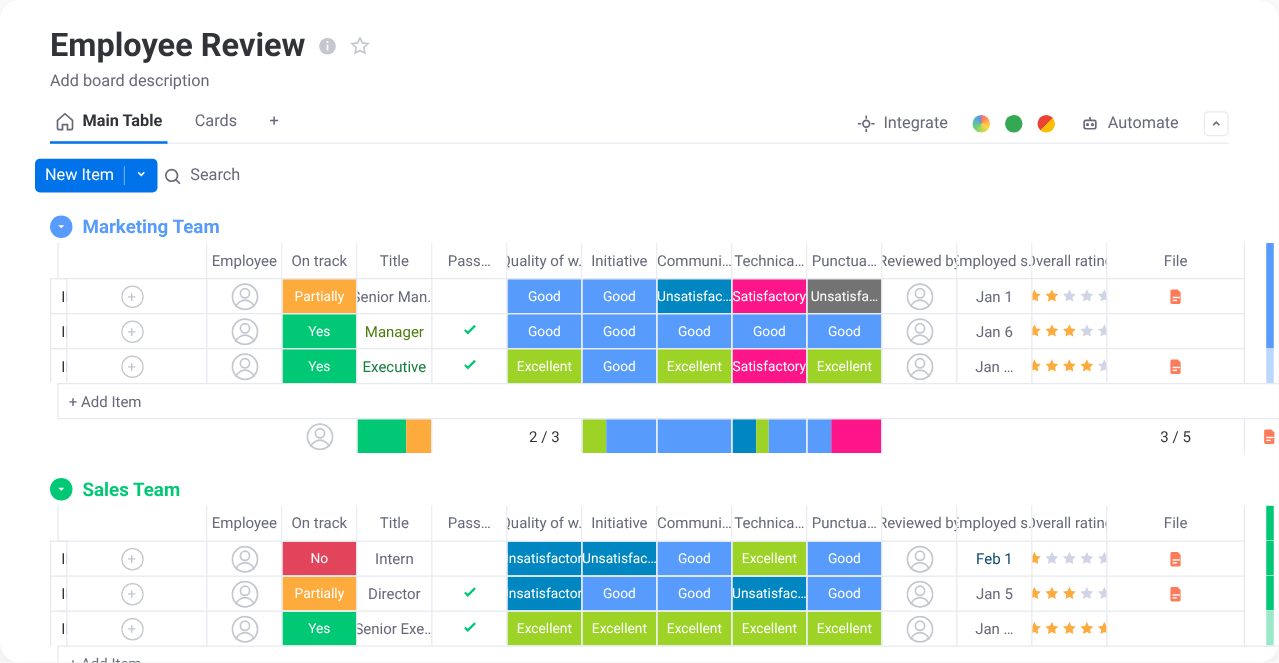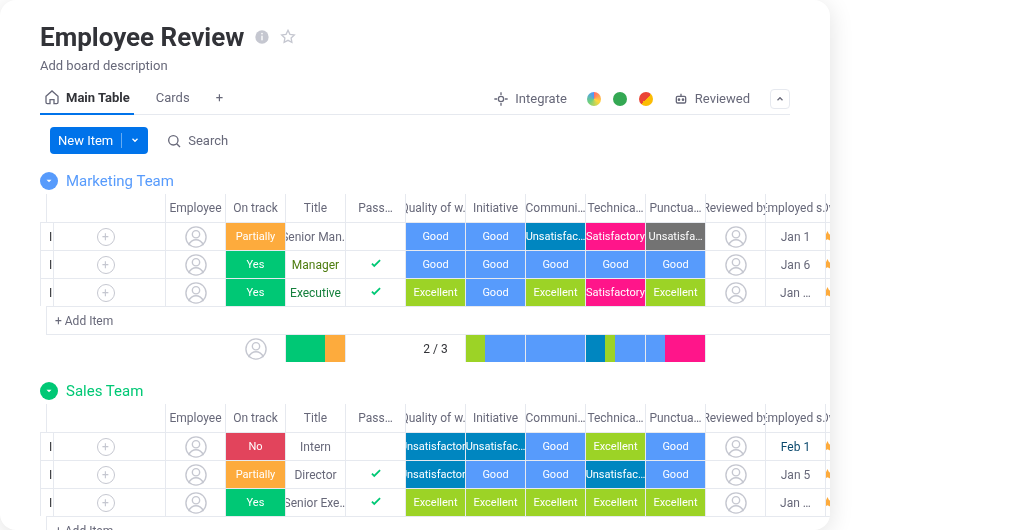--- a/index.html
+++ b/index.html
@@ -10,44 +10,44 @@
   --green:#00c875;
   --orange:#fdab3d;
   --red:#e2445c;
   --pink:#ff158a;
   --blue:#579bfc;
   --teal:#0086c0;
   --lime:#9cd326;
 }
 *{box-sizing:border-box;font-family:-apple-system,BlinkMacSystemFont,"Segoe UI",Roboto,Arial,sans-serif}
 body{margin:0;background:#fff;color:var(--text);font-size:13px}
-.page{width:830px;height:530px;overflow:hidden;border-radius:16px;box-shadow:0 4px 24px rgba(0,0,0,.12);background:#fff;padding:22px 0 0 0}
+.page{width:1023px;height:530px;overflow:hidden;border-radius:16px;box-shadow:0 4px 24px rgba(0,0,0,.12);background:#fff;padding:22px 0 0 0}
 .hdr{padding:0 40px}
 .title-row{display:flex;align-items:center;gap:10px}
 .title{font-size:26px;font-weight:700;margin:0}
 .sub{color:var(--muted);margin:6px 0 10px;font-size:13px}
 .small-ic{width:16px;height:16px;color:var(--muted);display:flex;align-items:center;justify-content:center}
 .small-ic svg{width:16px;height:16px}
 .tabs{display:flex;align-items:center;gap:18px;border-bottom:1px solid var(--border);margin:0 40px}
 .tab{display:flex;align-items:center;gap:6px;padding:6px 4px 8px;color:var(--muted);cursor:pointer;font-size:13px}
 .tab.active{color:var(--text);border-bottom:2px solid var(--primary);margin-bottom:-1px;font-weight:700}
 .spacer{flex:1}
 .right-actions{display:flex;align-items:center;gap:12px}
 .right-actions .btn-l{display:flex;align-items:center;gap:6px;color:var(--muted);padding:4px 8px;font-size:13px}
 .mini-ic{width:14px;height:14px;border-radius:50%;display:inline-block}
-.bar2{display:flex;align-items:center;gap:18px;padding:12px 50px 4px}
+.bar2{display:flex;align-items:center;gap:4px;padding:12px 28px 4px}
 .btn-primary{background:var(--primary);color:#fff;border:none;border-radius:4px;padding:6px 8px;display:flex;align-items:center;gap:8px;font-size:13px;cursor:pointer}
 .btn-primary .chev{border-left:1px solid rgba(255,255,255,.4);padding-left:8px}
 .search{display:flex;align-items:center;gap:6px;color:var(--muted)}
 
 .scroller{overflow-x:auto;overflow-y:hidden;padding-left:40px;padding-top:14px}
 .group{margin-bottom:20px}
 .ghead{display:flex;align-items:center;gap:8px;margin-bottom:4px}
 .gtoggle{width:18px;height:18px;display:flex;align-items:center;justify-content:center;color:#fff;border-radius:50%}
-.gname{font-size:15px;font-weight:400}
+.gname{font-size:15px;font-weight:700}
 
 .grid{display:grid;grid-template-columns:6px 120px 60px 60px 60px 60px 60px 60px 60px 60px 60px 60px 60px 60px 110px 40px;font-size:12px}
 .grid>div{border-top:1px solid var(--border);border-right:1px solid var(--border);height:28px;display:flex;align-items:center;justify-content:center;overflow:hidden;white-space:nowrap;text-overflow:ellipsis;padding:0 4px}
 .grid .th{color:var(--muted);font-weight:400;justify-content:center;background:#fff;border-top:none}
 .grid .edge{padding:0;border-right:none;border-top:none}
 .grid .edge span{width:6px;height:100%;display:block}
 .grid .first-col{border-left:1px solid var(--border);justify-content:flex-start;padding-left:8px;color:var(--text)}
 .grid .add-row{color:var(--muted);justify-content:flex-start;padding-left:8px}
 .pill{color:#fff;width:100%;height:100%;display:flex;align-items:center;justify-content:center;font-size:11px;border-right:none}
 .avatar{width:22px;height:22px}
@@ -117,21 +117,21 @@
     <span class="mini-ic" style="background:linear-gradient(135deg,#ea4335 50%,#fbbc04 50%)"></span>
     <div class="btn-l">
       <span class="small-ic">
             <svg viewBox="0 0 24 24" fill="none" stroke="currentColor" stroke-width="2">
               <rect x="5" y="8" width="14" height="10" rx="2"></rect>
               <circle cx="9" cy="13" r="1" fill="currentColor"></circle>
               <circle cx="15" cy="13" r="1" fill="currentColor"></circle>
               <path d="M12 4v4"></path>
             </svg>
           </span>
-      <span>Reviewed</span>
+      <span>Automate</span>
     </div>
     <div class="caret-btn">
           <svg width="10" height="10" viewBox="0 0 24 24" fill="none" stroke="currentColor" stroke-width="3">
             <path d="M18 15l-6-6-6 6"></path>
           </svg>
         </div>
   </div>
 </div>
 
 <div class="bar2">

